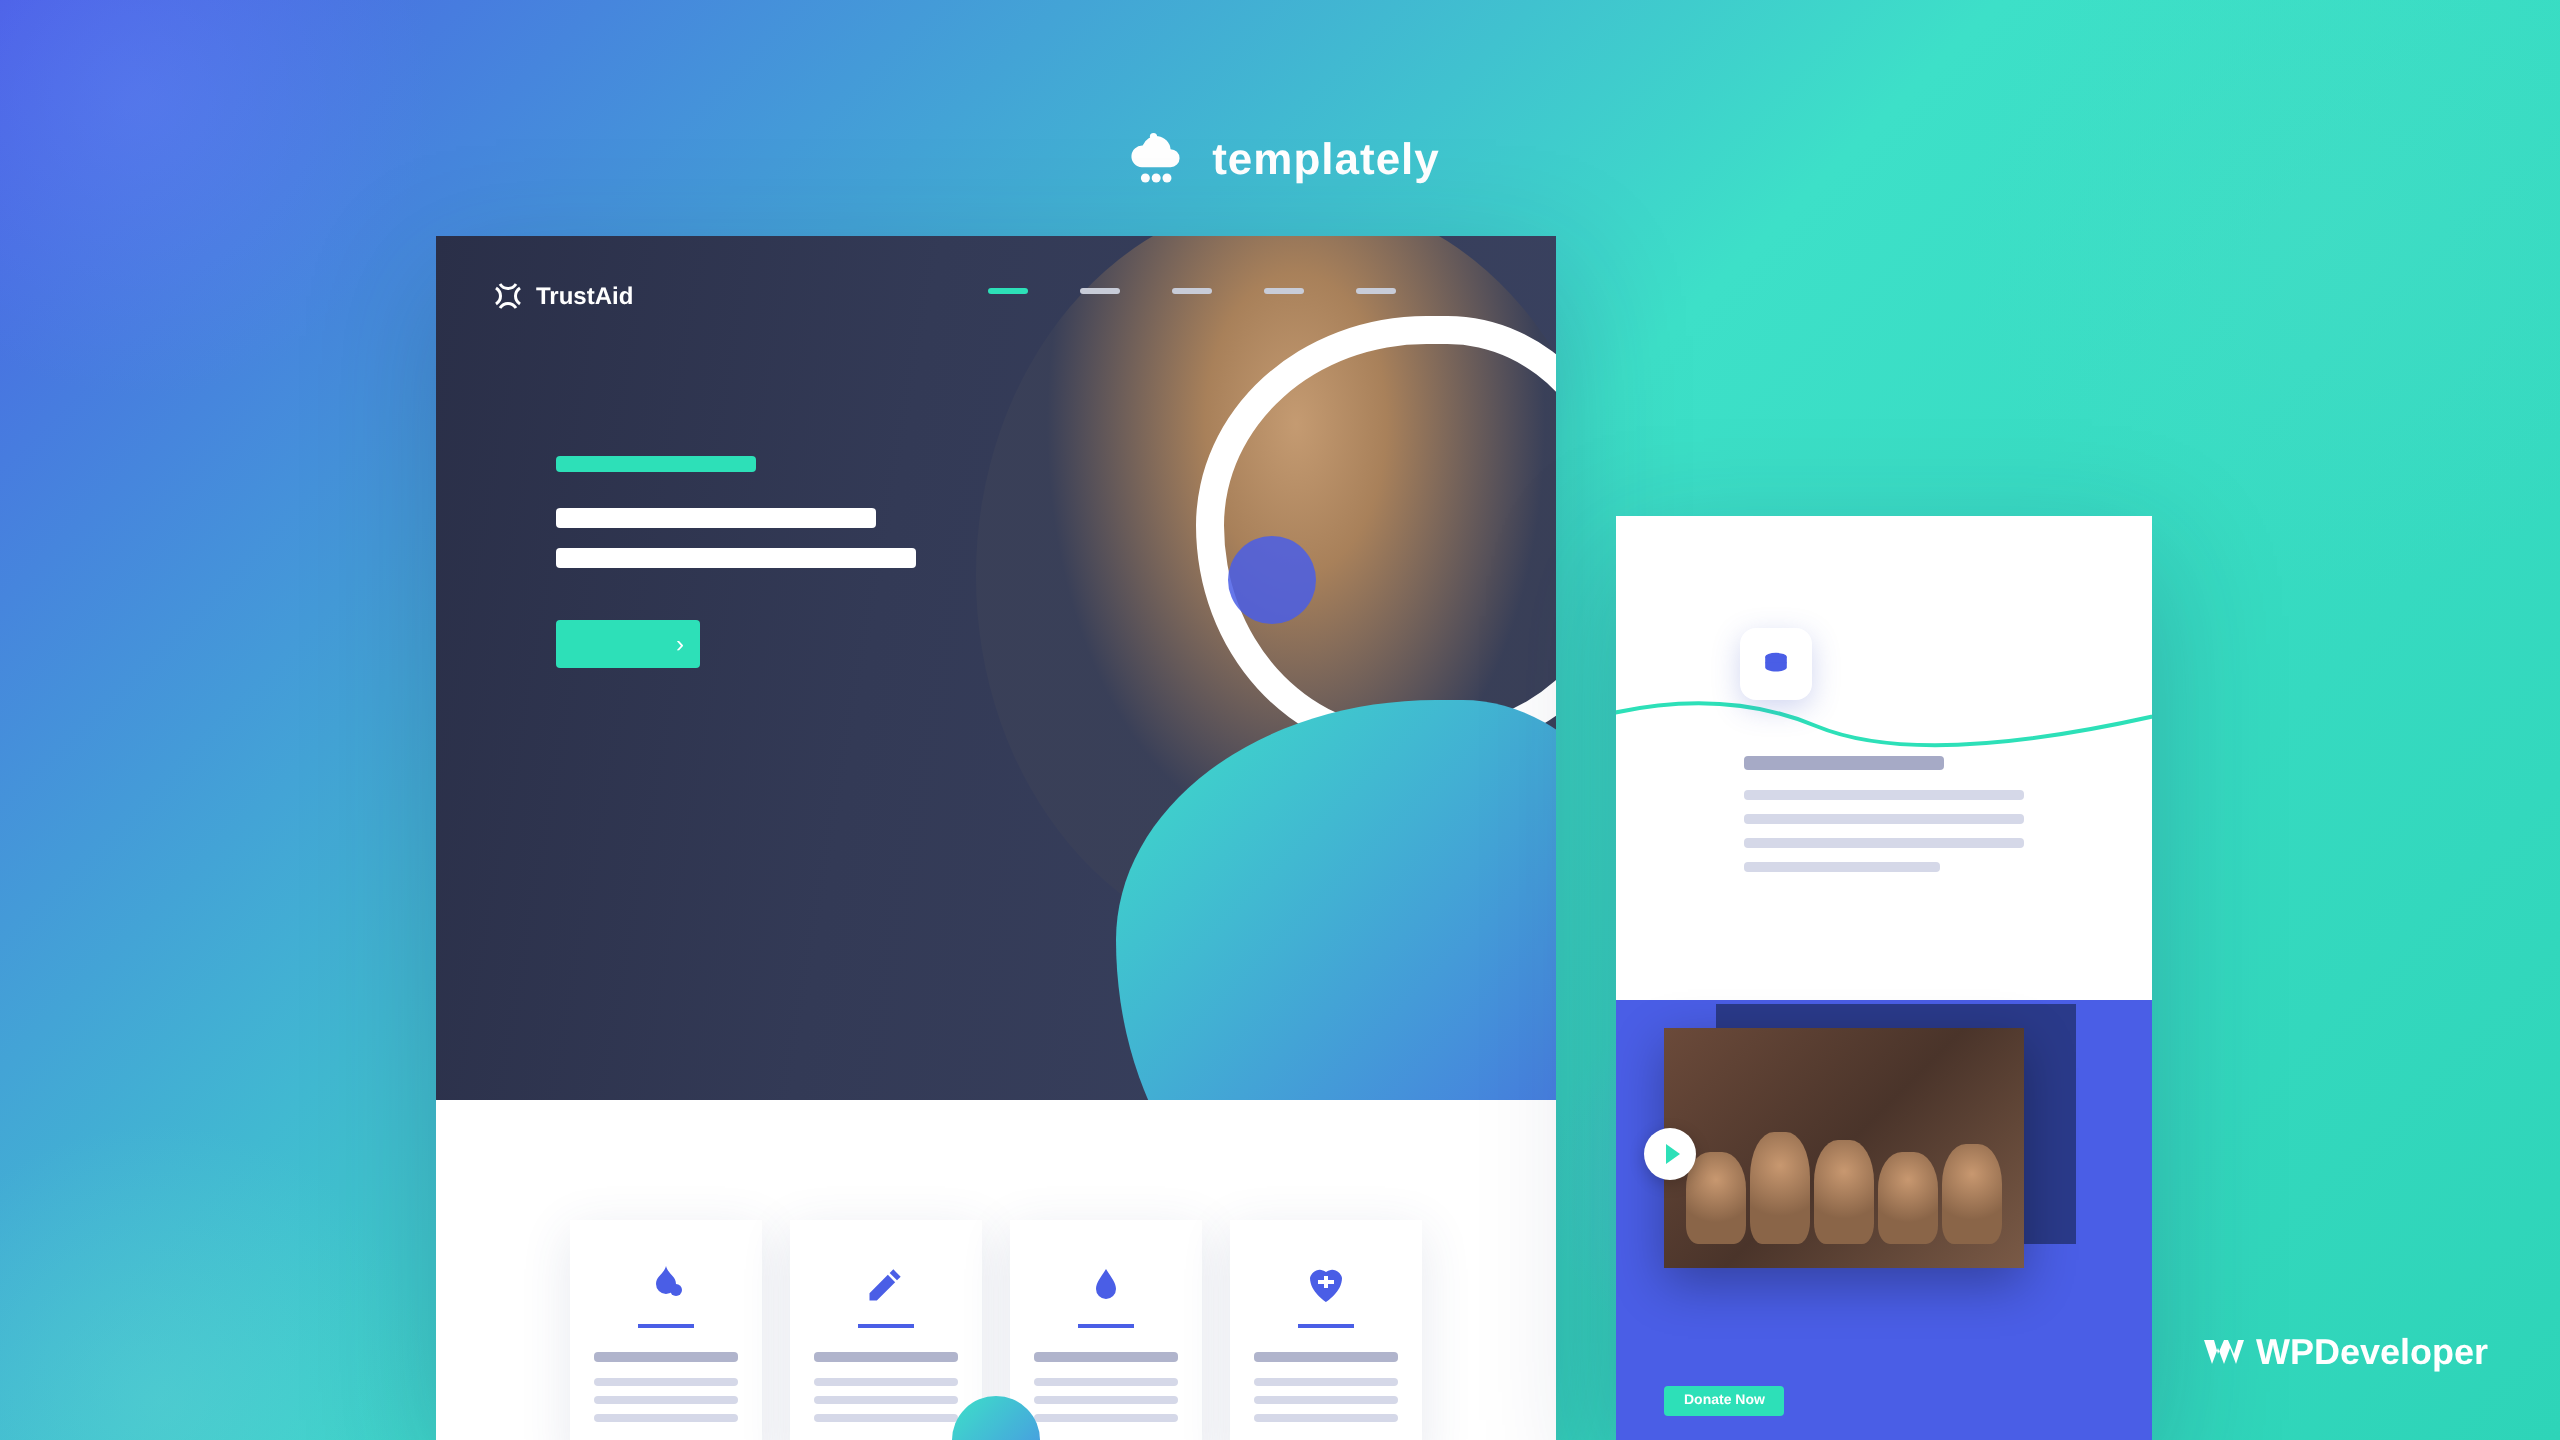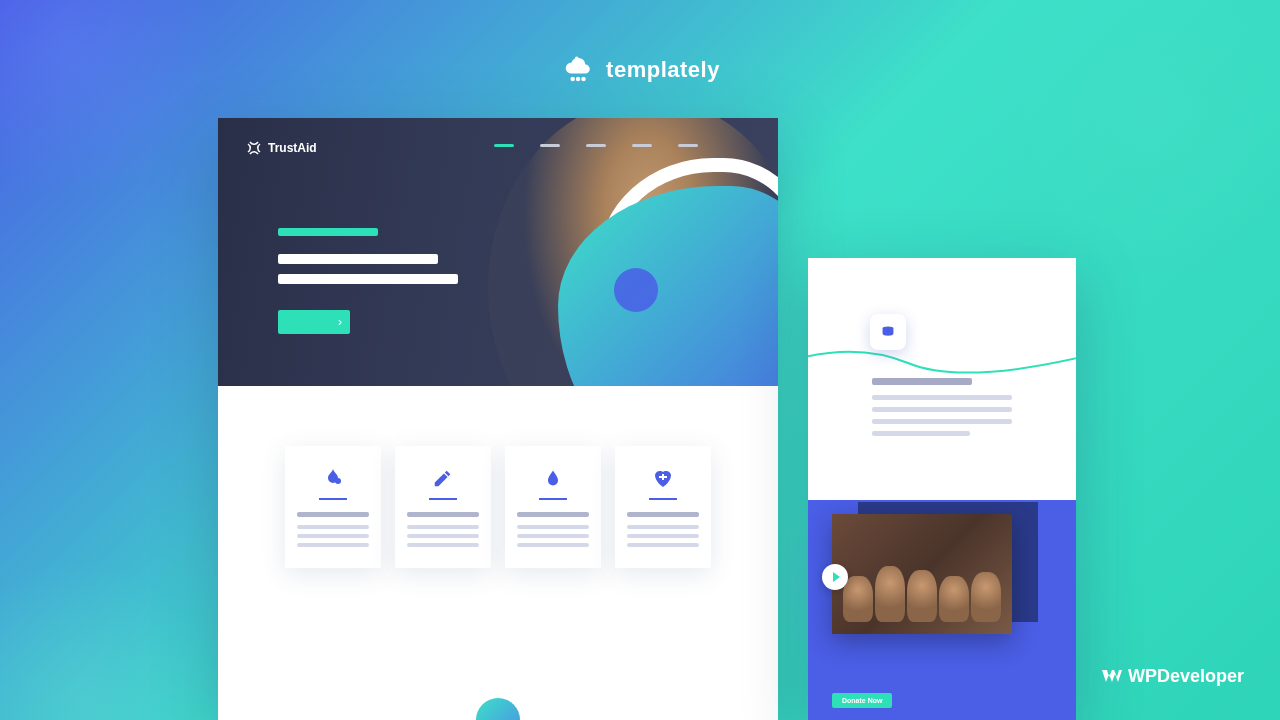--- a/index.html
+++ b/index.html
@@ -46,21 +46,21 @@
   right: 330px;
   width: 180px;
   height: 180px;
   background: radial-gradient(circle, rgba(120,160,255,0.25), transparent 70%);
   border-radius: 50%;
 }
 
 
 .templately-logo {
   position: absolute;
-  top: 52px;
+  top: 62px;
   left: 50%;
   transform: translateX(-50%);
   display: flex;
   align-items: center;
   gap: 10px;
   color: #fff;
 }
 .templately-icon {
   width: 36px;
   height: 36px;
@@ -78,21 +78,21 @@
   left: 218px;
   width: 560px;
   height: 602px;
   background: #fff;
   box-shadow: 0 20px 60px rgba(30,40,90,0.25);
   overflow: hidden;
 }
 
 
 .hero {
-  height: 268px;
+  height: 432px;
   background: linear-gradient(100deg, #2a2f48 0%, #333a56 40%, #3a4260 100%);
   position: relative;
   overflow: hidden;
 }
 .hero-person {
   position: absolute;
   right: -30px;
   top: -20px;
   width: 320px;
   height: 380px;

